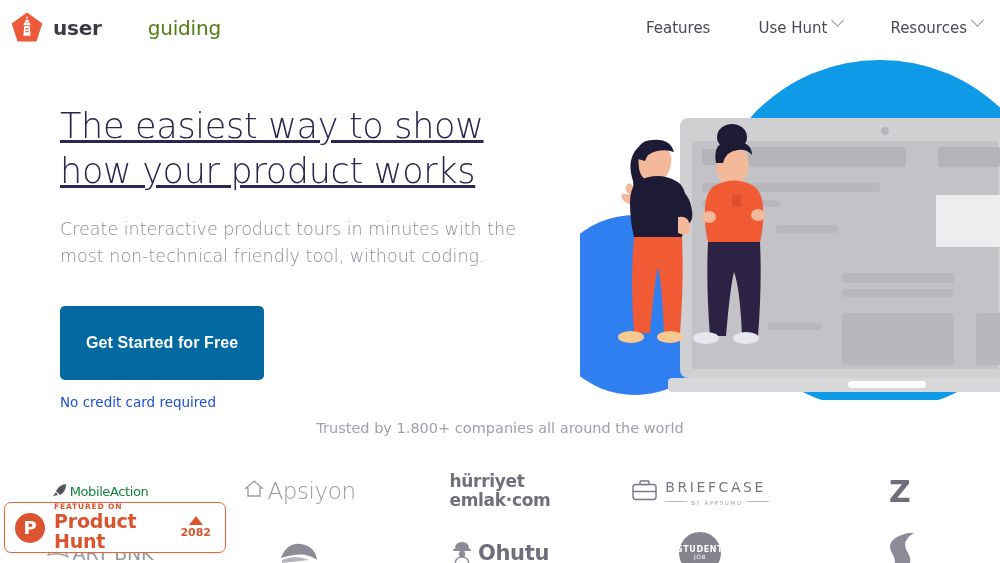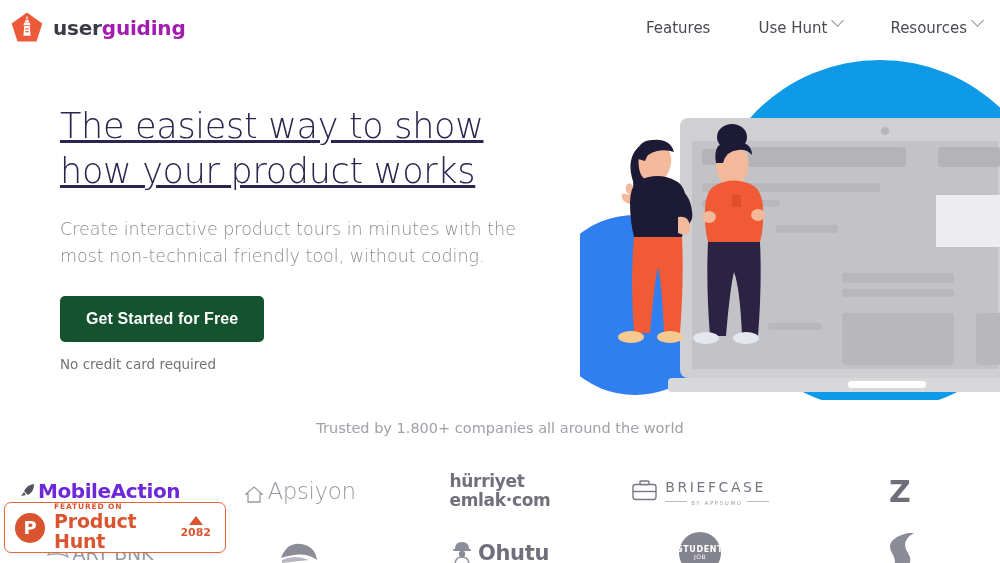--- a/index.html
+++ b/index.html
@@ -19,21 +19,21 @@
   .logo-wrap {
     display:flex; align-items:center; gap:9px;
     margin-left:10px;
   }
   .logo-mark { width:34px; height:34px; display:block; }
   .logo-text {
     font-size:20px; letter-spacing:-0.2px; line-height:1;
     white-space:nowrap;
   }
   .logo-text .lt-bold { color:#3b3b47; font-weight:bold; }
-  .logo-text .lt-light { color:#a21caf; font-weight:bold; }
+  .logo-text .lt-light { color:#4d7c0f; font-weight:normal;margin-left:46px; }
 
   .nav {
     margin-left:auto; margin-right:18px;
     display:flex; align-items:center; gap:48px;
   }
   .nav-item {
     display:flex; align-items:flex-start; gap:6px;
     font-size:15px; color:#4a4a55; white-space:nowrap;
     cursor:pointer;
   }
@@ -50,29 +50,29 @@
   .headline {
     font-size:35px; line-height:1.28; font-weight:300;
     color:#2b2550; letter-spacing:-0.3px; white-space:pre-line;text-decoration:underline;
   }
   .subhead {
     margin-top:22px;
     font-size:17.5px; line-height:1.55; font-weight:300;
     color:#8b8b95; white-space:pre-line;
   }
   .cta {
-    margin-top:26px;
+    margin-top:36px;
     display:inline-block;
-    background:#14532d; color:#fff;
+    background:#0369a1; color:#fff;
     font-size:16px; font-weight:bold;
-    padding:14px 26px; border:none; border-radius:5px;
+    padding:28px 26px; border:none; border-radius:5px;
     cursor:pointer; letter-spacing:0.1px;
   }
   .nocard {
-    margin-top:14px; font-size:13.5px; color:#737373;
+    margin-top:14px; font-size:13.5px; color:#1d4ed8;
   }
 
   
   .hero-art {
     position:absolute; right:0; top:55px;
     width:420px; height:345px; overflow:hidden; z-index:10;
   }
   .hero-art svg { display:block; }
 
   
@@ -86,21 +86,21 @@
     position:absolute; top:460px; left:0; width:1000px;
     display:flex; flex-wrap:wrap;
   }
   .logo-cell {
     width:20%; height:62px;
     display:flex; align-items:center; justify-content:center;
     color:#8b8b96;
   }
   .logo-cell .lbl { white-space:nowrap; }
 
-  .ml-name { font-size:20px; font-weight:bold; color:#6d28d9; letter-spacing:-0.4px; }
+  .ml-name { font-size:13px; font-weight:normal; color:#15803d; letter-spacing:-0.4px; }
   .ap-name { font-size:23px; font-weight:300; color:#9a9aa4; letter-spacing:-0.4px; }
   .hur { font-size:17px; font-weight:bold; color:#70707c; line-height:1.12; letter-spacing:-0.3px; }
   .bc-name { font-size:14px; letter-spacing:2.6px; color:#777783; }
   .bc-sub { font-size:5.5px; letter-spacing:1.6px; color:#9b9ba6; text-align:center; margin-top:2px; }
   .bc-rule { display:flex; align-items:center; gap:4px; margin-top:2px; }
   .bc-rule i { display:block; height:1px; width:22px; background:#b9b9c2; }
   .z-name { font-size:30px; font-weight:bold; color:#6f6f7b; }
   .oh-name { font-size:21px; font-weight:bold; color:#6f6f7b; letter-spacing:-0.3px; }
   .sj-circle {
     width:42px; height:42px; border-radius:50%;
@@ -268,21 +268,21 @@
     <span style="display:flex;align-items:center;gap:2px">
       <svg width="16" height="16" viewBox="0 0 16 16">
         <path d="M14 1 Q7 2 4 8 l4 4 Q14 9 14 1Z" fill="#53535e"></path>
         <path d="M4 9 L1 13 L6 12Z" fill="#53535e"></path>
       </svg>
       <span class="lbl ml-name">MobileAction</span>
     </span>
   </div>
 
   <div class="logo-cell">
-    <span style="display:flex;align-items:flex-end;gap:3px">
+    <span style="display:flex;align-items:flex-start;gap:3px">
       <svg width="20" height="20" viewBox="0 0 20 20">
         <path d="M10 3 L18 10 L16 10 L16 18 L4 18 L4 10 L2 10Z" fill="none" stroke="#9a9aa4" stroke-width="1.3"></path>
       </svg>
       <span class="lbl ap-name">Apsiyon</span>
     </span>
   </div>
 
   <div class="logo-cell">
     <span class="lbl hur">
       <span>hürriyet</span><br>

